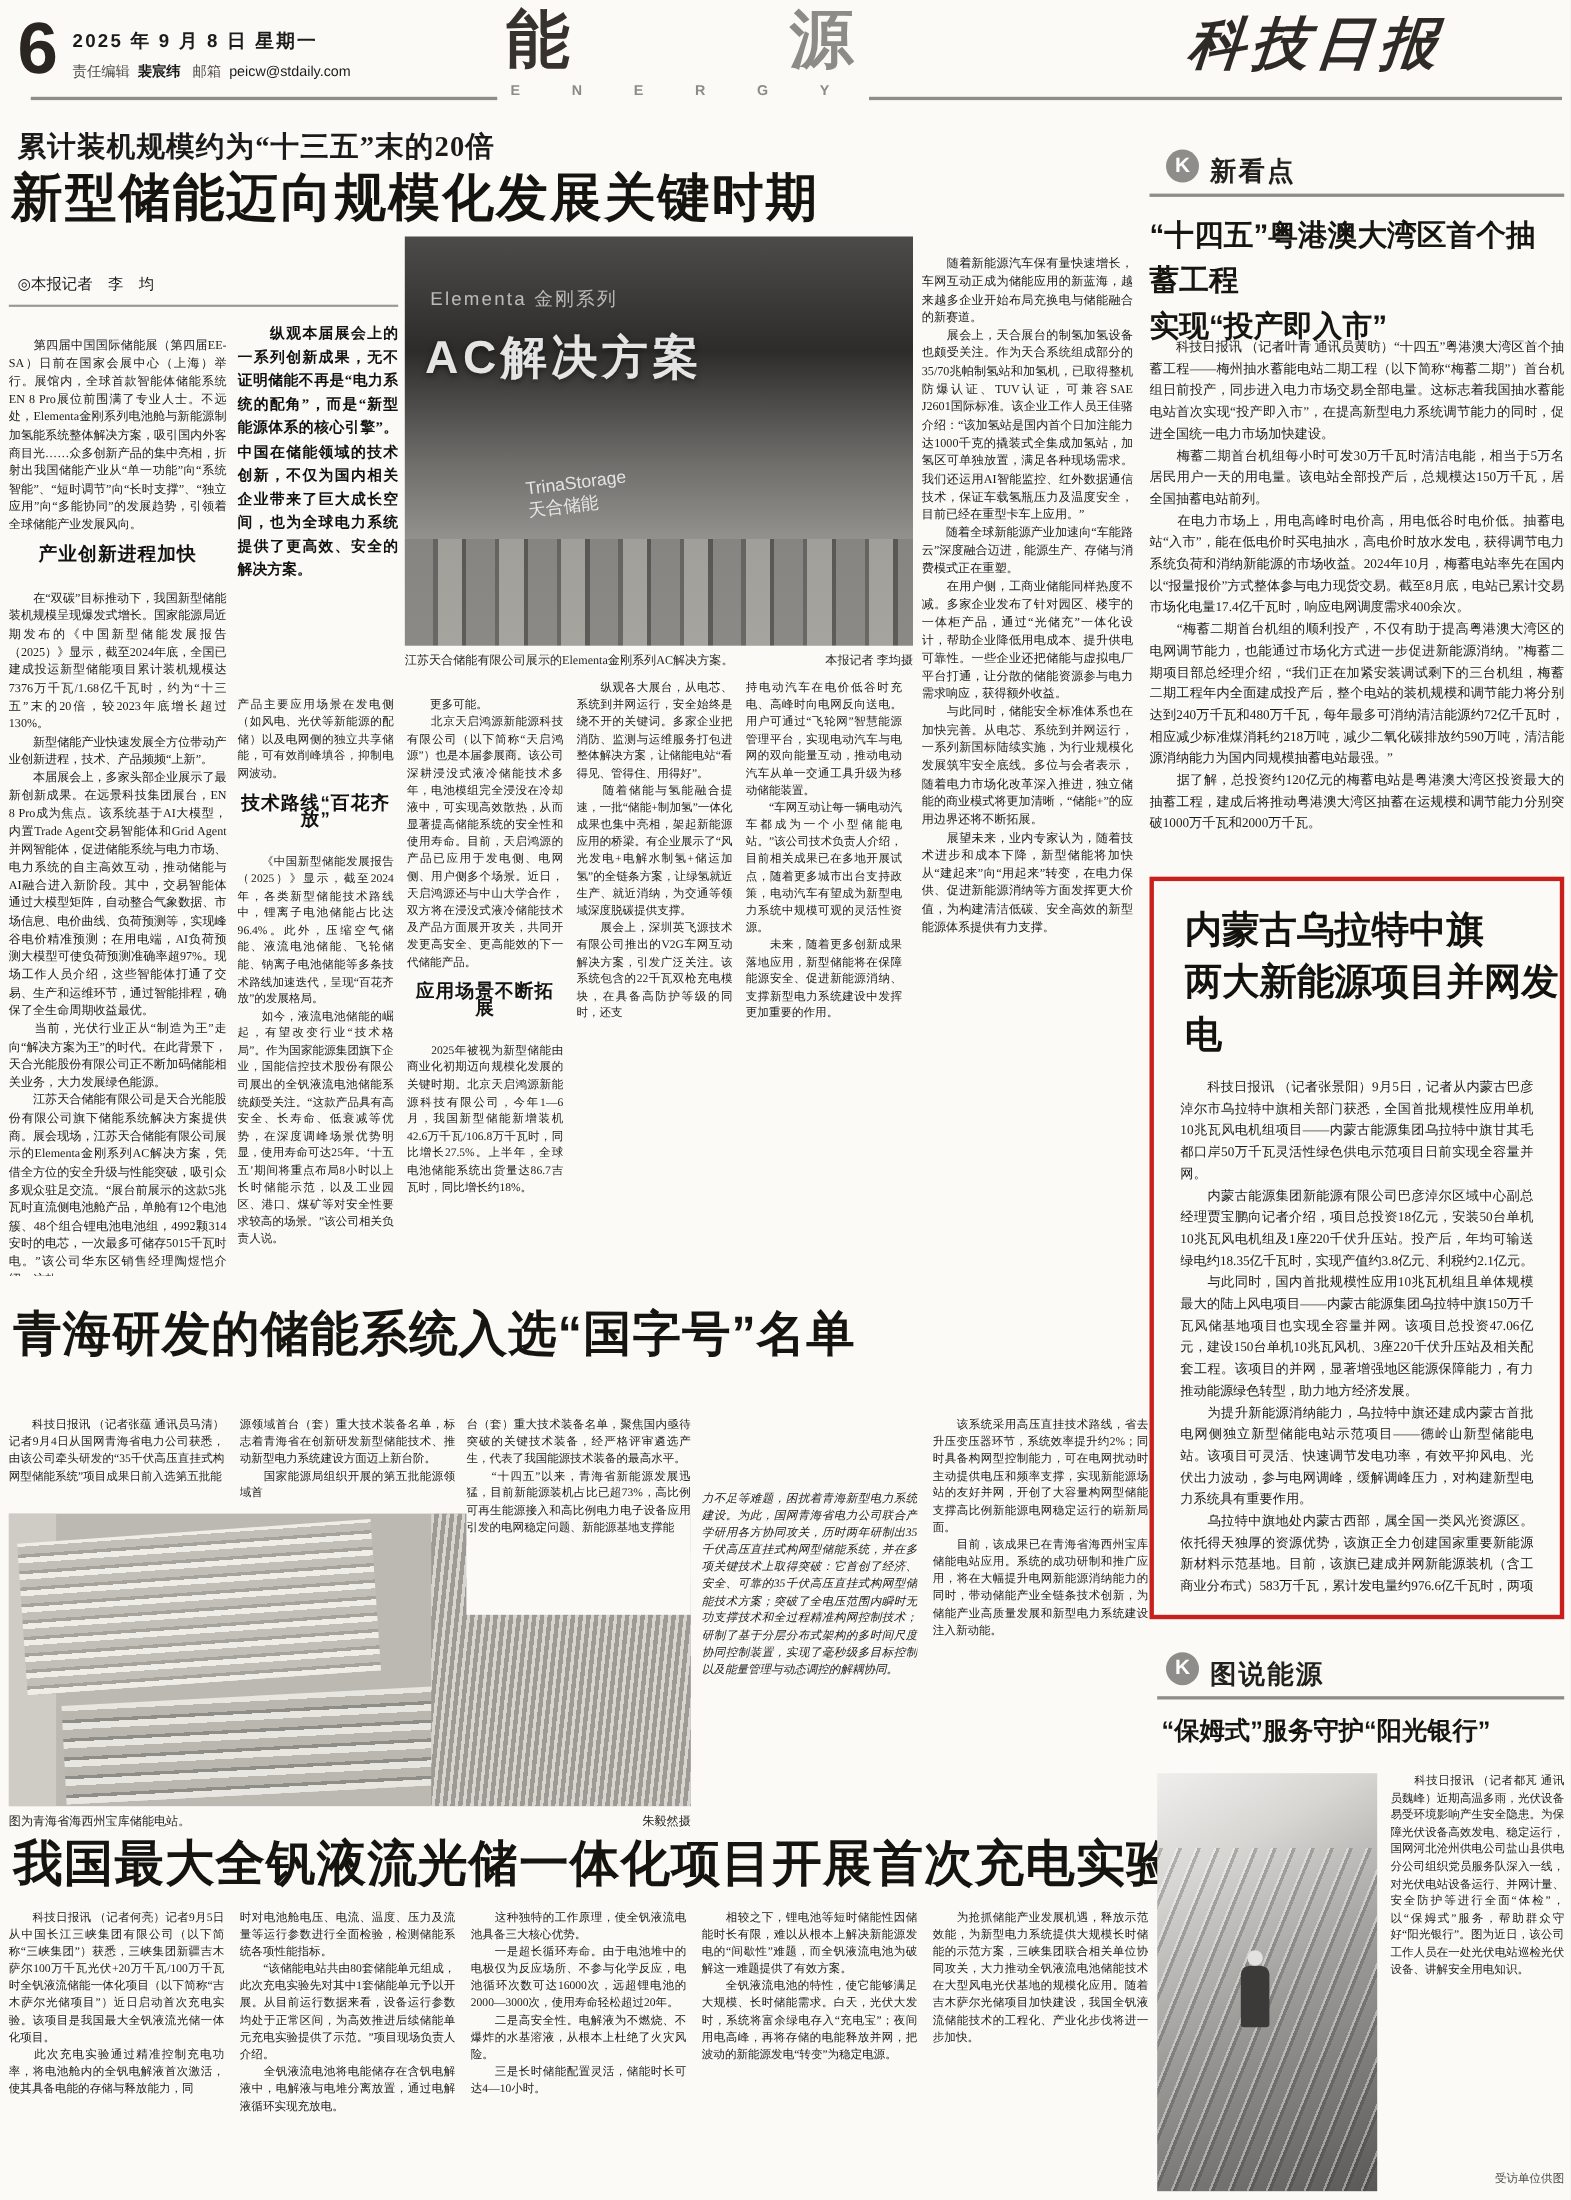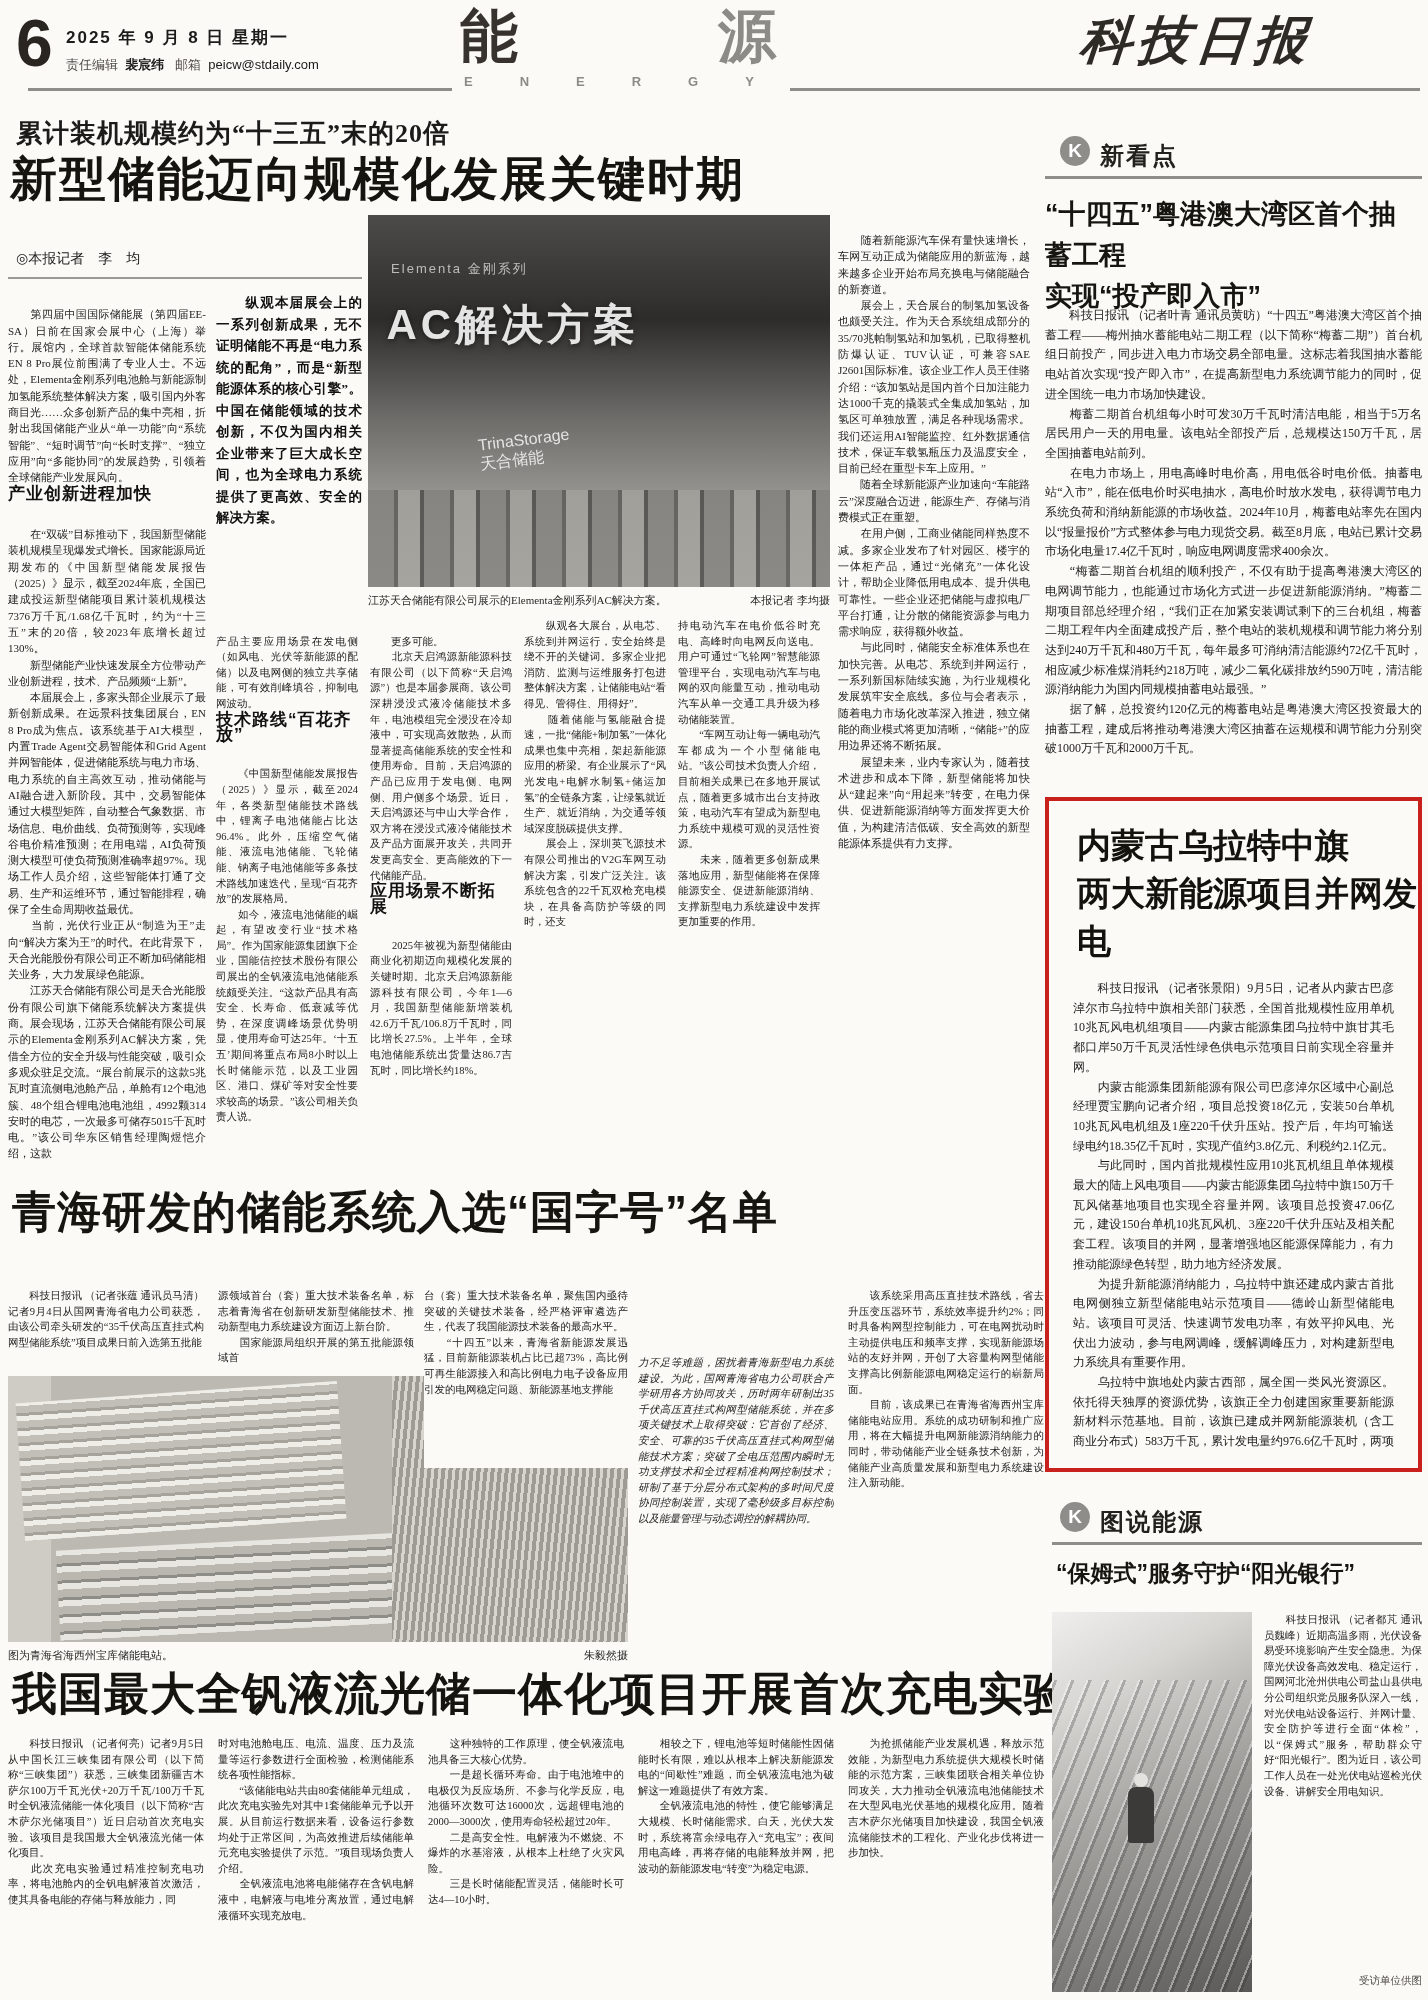--- a/index.html
+++ b/index.html
@@ -4,35 +4,35 @@
 <style>
   html,body{margin:0;padding:0;background:#e8e6e2;}
   #paper{position:relative;width:1428px;height:2000px;background:#fbfaf7;color:#1d1b19;
          font-family:"Liberation Serif","DejaVu Serif",serif;overflow:hidden;}
   .abs{position:absolute;}
   .sans{font-family:"Liberation Sans","DejaVu Sans",sans-serif;}
   .bt{font-size:11px;line-height:16.3px;text-align:justify;white-space:pre-line;overflow:hidden;}
   .bt-s{font-size:10.5px;line-height:15.6px;text-align:justify;white-space:pre-line;overflow:hidden;}
   .bt-w{font-size:12px;line-height:19.7px;text-align:justify;white-space:pre-line;overflow:hidden;}
   .sh{font-family:"Liberation Sans","DejaVu Sans",sans-serif;font-weight:800;font-size:17px;
-      text-align:left;margin:0 0 8px 0;letter-spacing:1px;color:#141210;}
+      text-align:center;margin:10px 0 8px 0;letter-spacing:1px;color:#141210;}
   .rule{border-top:3px solid #8f8d8a;height:0;}
   .thinrule{border-top:2px solid #9b9996;height:0;}
   .kicon{width:30px;height:30px;border-radius:50%;background:#8f8d8a;color:#ffffff;
          font-family:"Liberation Sans","DejaVu Sans",sans-serif;font-weight:900;font-size:19px;
          display:flex;align-items:center;justify-content:center;}
   .seclabel{font-family:"Liberation Sans","DejaVu Sans",sans-serif;font-weight:900;font-size:24px;
             letter-spacing:2px;color:#23211e;}
   .caption{font-size:11px;color:#2a2826;display:flex;justify-content:space-between;}
   
   .photo-main{background:linear-gradient(180deg,#4c4b49 0%,#2d2c2b 28%,#6e6d6a 55%,#9b9995 78%,#b7b5b0 100%);overflow:hidden;}
   .pm-banner{position:absolute;left:4%;top:22%;width:92%;color:rgba(255,255,255,.88);
              font-family:"Liberation Sans","DejaVu Sans",sans-serif;font-weight:900;
              font-size:42px;letter-spacing:4px;text-shadow:0 2px 6px rgba(0,0,0,.5);}
-  .pm-sub{position:absolute;left:5%;top:12%;color:rgba(255,255,255,.65);font-size:13px;
+  .pm-sub{position:absolute;left:5%;top:12%;color:rgba(255,255,255,.65);font-size:17px;
           font-family:"Liberation Sans","DejaVu Sans",sans-serif;letter-spacing:2px;}
   .pm-brand{position:absolute;left:24%;top:58%;color:rgba(255,255,255,.8);font-size:16px;
             font-family:"Liberation Sans","DejaVu Sans",sans-serif;transform:rotate(-7deg);white-space:pre-line;}
   .pm-cabinets{position:absolute;left:0;bottom:0;width:100%;height:26%;
       background:repeating-linear-gradient(90deg,#84827e 0 26px,#5c5b58 26px 30px,#a3a19c 30px 52px,#4e4d4a 52px 56px);opacity:.85;}
   .photo-q{background:#bcb9b3;overflow:hidden;}
   .pq-rows1{position:absolute;left:2%;top:6%;width:52%;height:52%;transform:rotate(-4deg);
       background:repeating-linear-gradient(0deg,#efede8 0 5px,#a6a39d 5px 8px,#c2bfb9 8px 15px);}
   .pq-rows2{position:absolute;left:8%;top:62%;width:60%;height:34%;transform:rotate(-3deg);
       background:repeating-linear-gradient(0deg,#e8e6e1 0 6px,#8f8d88 6px 9px,#bab7b1 9px 17px);}

